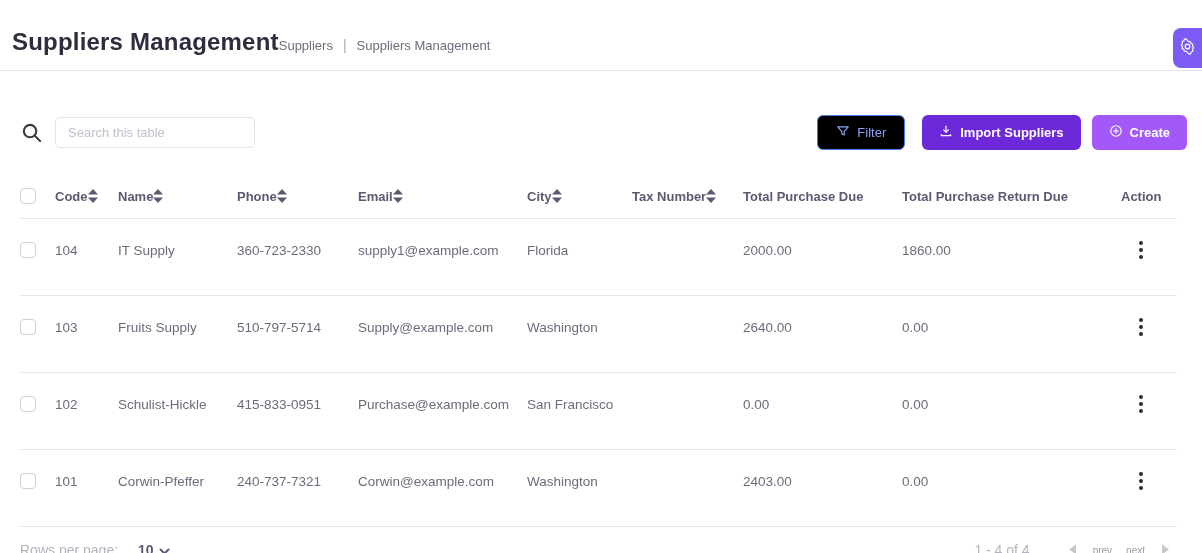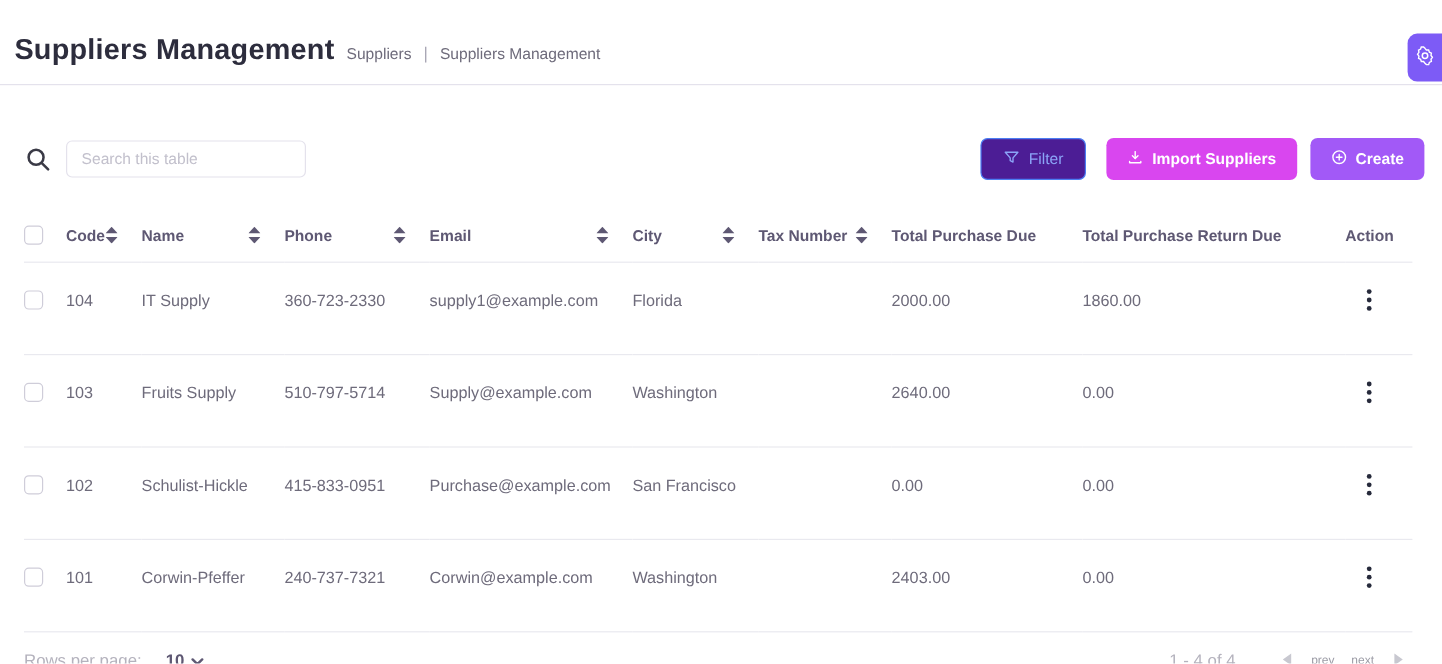--- a/index.html
+++ b/index.html
@@ -1,21 +1,21 @@
 <!DOCTYPE html>
 <html><head>
 <meta charset="utf-8">
 <style>
   * { margin: 0; padding: 0; box-sizing: border-box; }
   html, body { width: 1202px; height: 553px; background: #ffffff; overflow: hidden; }
   body { font-family: "Liberation Sans", sans-serif; color: #6e6b7b; position: relative; }
 
   
   .page-header { padding: 28px 12px 0 12px; border-bottom: 1px solid #e4e2ec; height: 71px; }
-  .title-row { display: flex; align-items: baseline; gap: 10px; }
+  .title-row { display: flex; align-items: baseline; gap: 0; }
   .page-title { font-size: 24px; font-weight: 600; color: #2d2d3d; letter-spacing: 0.2px; }
   .breadcrumb { display: flex; align-items: baseline; gap: 10px; font-size: 13px; color: #6e6b7b; }
   .breadcrumb .sep { color: #a9a7b5; font-size: 14px; }
 
   .settings-fab {
     position: absolute; top: 28px; right: 0; width: 29px; height: 40px;
     background: #7d5bf6; border: none; border-radius: 8px 0 0 8px;
     display: flex; align-items: center; justify-content: center; cursor: pointer;
   }
   .settings-fab svg { width: 17px; height: 17px; }
@@ -28,37 +28,37 @@
     width: 200px; height: 31px; border: 1px solid #e4e2ec; border-radius: 5px;
     padding: 0 12px; font-size: 13px; color: #6e6b7b; outline: none;
     font-family: "Liberation Sans", sans-serif;
   }
   .search-input::placeholder { color: #c2c0cc; }
 
   .toolbar-buttons { margin-left: auto; display: flex; align-items: center; gap: 11px; }
   .btn {
     display: inline-flex; align-items: center; justify-content: center; gap: 7px;
     height: 35px; border-radius: 6px; font-size: 13px; cursor: pointer;
-    background: #4c1d95; font-family: "Liberation Sans", sans-serif;
+    background: #000000; font-family: "Liberation Sans", sans-serif;
   }
   .btn svg { width: 14px; height: 14px; }
   .btn-filter { border: 1px solid #4c7df3; color: #8ba4f7; padding: 0 18px; margin-right: 3px; }
   .btn-pdf    { border: 1px solid #28c76f; color: #63d19c; padding: 0 18px; }
   .btn-excel  { border: 1px solid #ea5455; color: #ea5455; padding: 0 14px; margin-right: 3px; }
-  .btn-import { border: none; background: #d946ef; color: #ffffff; padding: 0 17px; font-weight: 600; margin-left: 3px; }
+  .btn-import { border: none; background: #6d28d9; color: #ffffff; padding: 0 17px; font-weight: 600; margin-left: 3px; }
   .btn-create { border: none; background: #a259f7; color: #ffffff; padding: 0 17px; font-weight: 600; }
 
   
   .table-wrap { padding: 0 25px 0 20px; margin-top: 29px; }
   table { width: 100%; border-collapse: collapse; table-layout: fixed; }
   thead th {
     text-align: left; font-size: 13px; font-weight: 700; color: #5e5873;
     padding: 9px 10px 14px 0; border-bottom: 1px solid #e9e9ef; vertical-align: middle;
   }
-  thead th .th-inner { display: flex; align-items: center; justify-content: space-between; padding-right: 10px; }
+  thead th .th-inner { display: flex; align-items: center; justify-content: flex-start; padding-right: 10px; }
   thead th .sort-icon { flex: 0 0 auto; }
   tbody td {
     font-size: 13.5px; color: #6e6b7b; border-bottom: 1px solid #e9e9ef;
     height: 77px; vertical-align: middle; padding: 0 10px 14px 0;
   }
   col.c-check { width: 35px; }
   col.c-code { width: 63px; }
   col.c-name { width: 119px; }
   col.c-phone { width: 121px; }
   col.c-email { width: 169px; }

